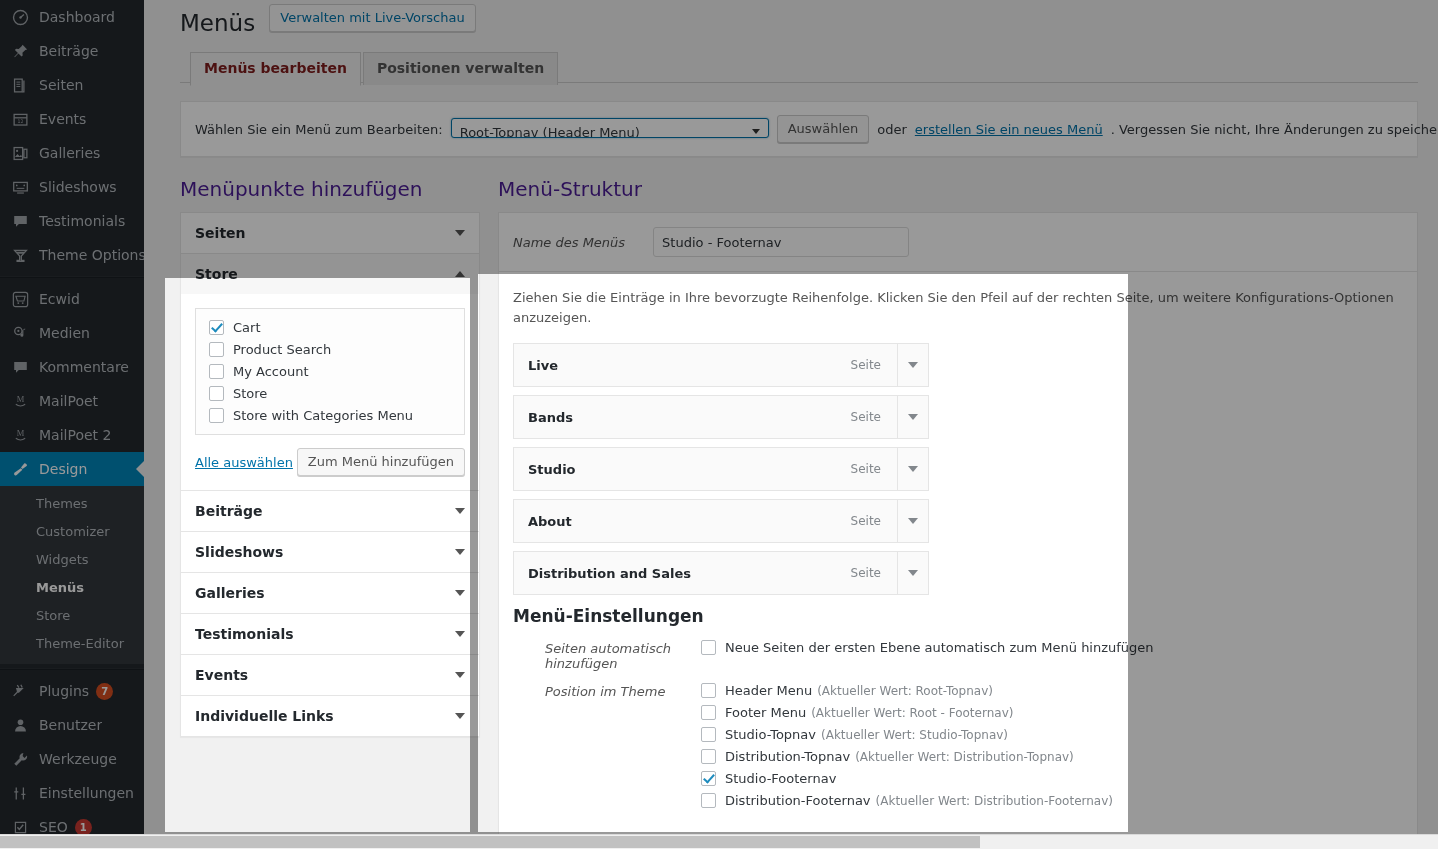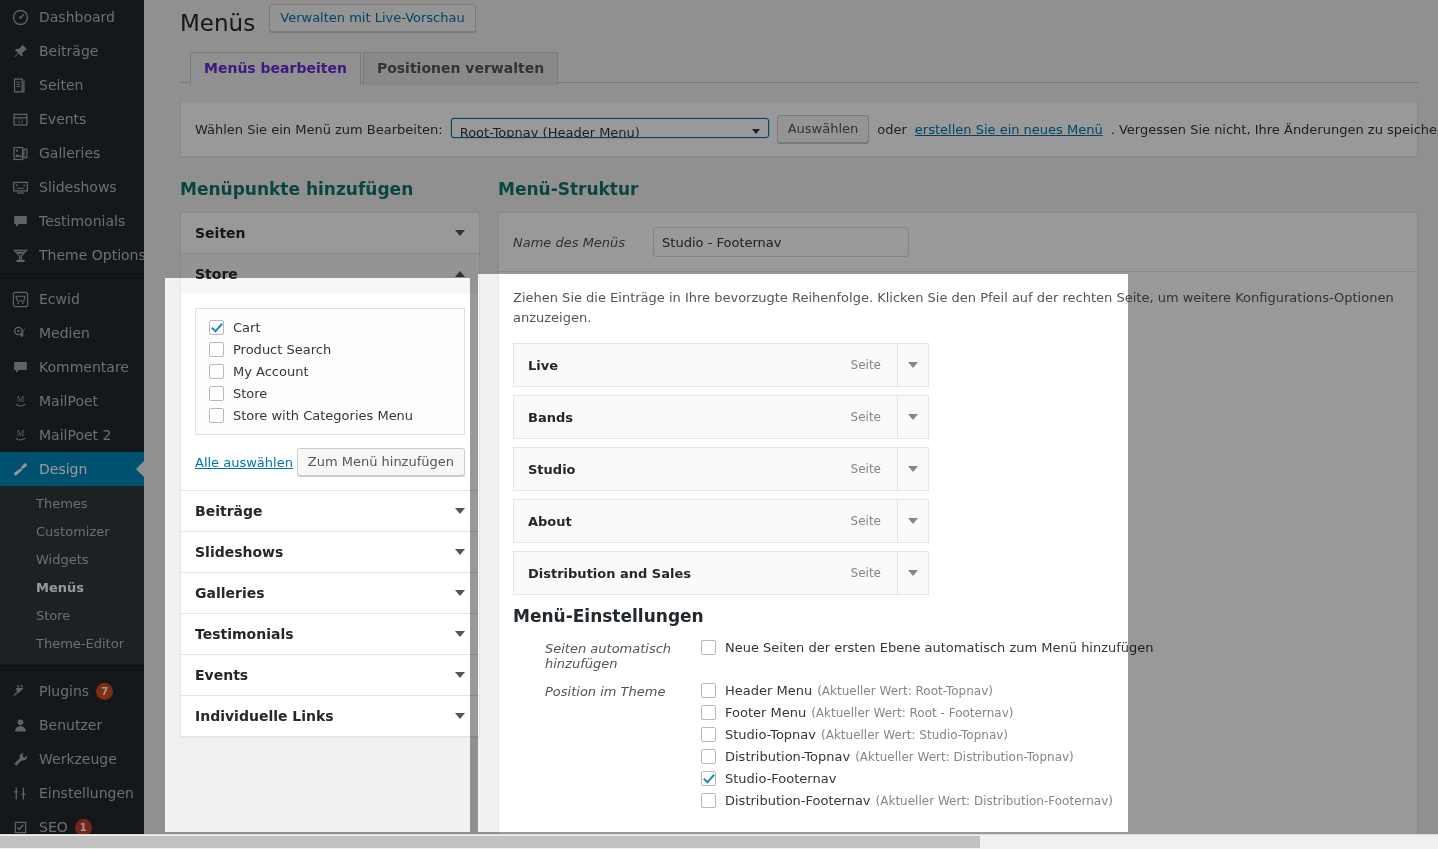--- a/index.html
+++ b/index.html
@@ -67,21 +67,21 @@
   .nav-tab-wrapper{
     border-bottom:1px solid #ccc;margin:10px 0 0 0;padding-left:10px;
     line-height:inherit;height:31px;box-sizing:border-box;
   }
   .nav-tab{
     display:inline-block;margin:0 2px -1px 0;padding:6px 13px 7px;
     font-size:14px;line-height:1.33;font-weight:600;
     background:#e5e5e5;border:1px solid #ccc;border-bottom:none;
     color:#555;text-decoration:none;cursor:pointer;
   }
-  .nav-tab-active{background:#f1f1f1;border-bottom:1px solid #f1f1f1;color:#6d28d9;}
+  .nav-tab-active{background:#f1f1f1;border-bottom:1px solid #f1f1f1;color:#7f1d1d;}
 
   
   .menu-select-bar{
     margin-top:18px;background:#fff;border:1px solid #e5e5e5;
     box-shadow:0 1px 1px rgba(0,0,0,.04);
     padding:13px 14px;font-size:13px;color:#32373c;
     display:flex;align-items:center;gap:8px;flex-wrap:nowrap;white-space:nowrap;
   }
   .menu-select-bar label{font-size:13px;}
   .wpselect{
@@ -104,21 +104,21 @@
     padding:0 10px;background:#f7f7f7;border:1px solid #ccc;color:#555;
     border-radius:3px;cursor:pointer;box-shadow:0 1px 0 #ccc;box-sizing:border-box;
   }
   .lnk{color:#0073aa;text-decoration:underline;cursor:pointer;}
 
   
   .menu-edit-cols{display:flex;margin-top:22px;align-items:flex-start;}
   .col-left{width:300px;flex:0 0 300px;}
   .col-right{flex:1;margin-left:18px;min-width:0;}
   .col-title{
-    font-size:17px;font-weight:700;line-height:21px;margin:0 0 12px 0;color:#0f766e;
+    font-size:20px;font-weight:400;line-height:21px;margin:0 0 12px 0;color:#4c1d95;
   }
   .accordion{border:1px solid #e5e5e5;background:#fff;box-shadow:0 1px 1px rgba(0,0,0,.04);}
   .acc-sec + .acc-sec{border-top:1px solid #e5e5e5;}
   .acc-head{
     display:flex;align-items:center;justify-content:space-between;
     padding:12px 14px;font-size:14px;font-weight:600;color:#23282d;cursor:pointer;
     background:#fff;
   }
   .acc-head.open{background:#f7f7f7;}
   .tri-down{width:0;height:0;border-left:5px solid transparent;border-right:5px solid transparent;border-top:6px solid #555;}

